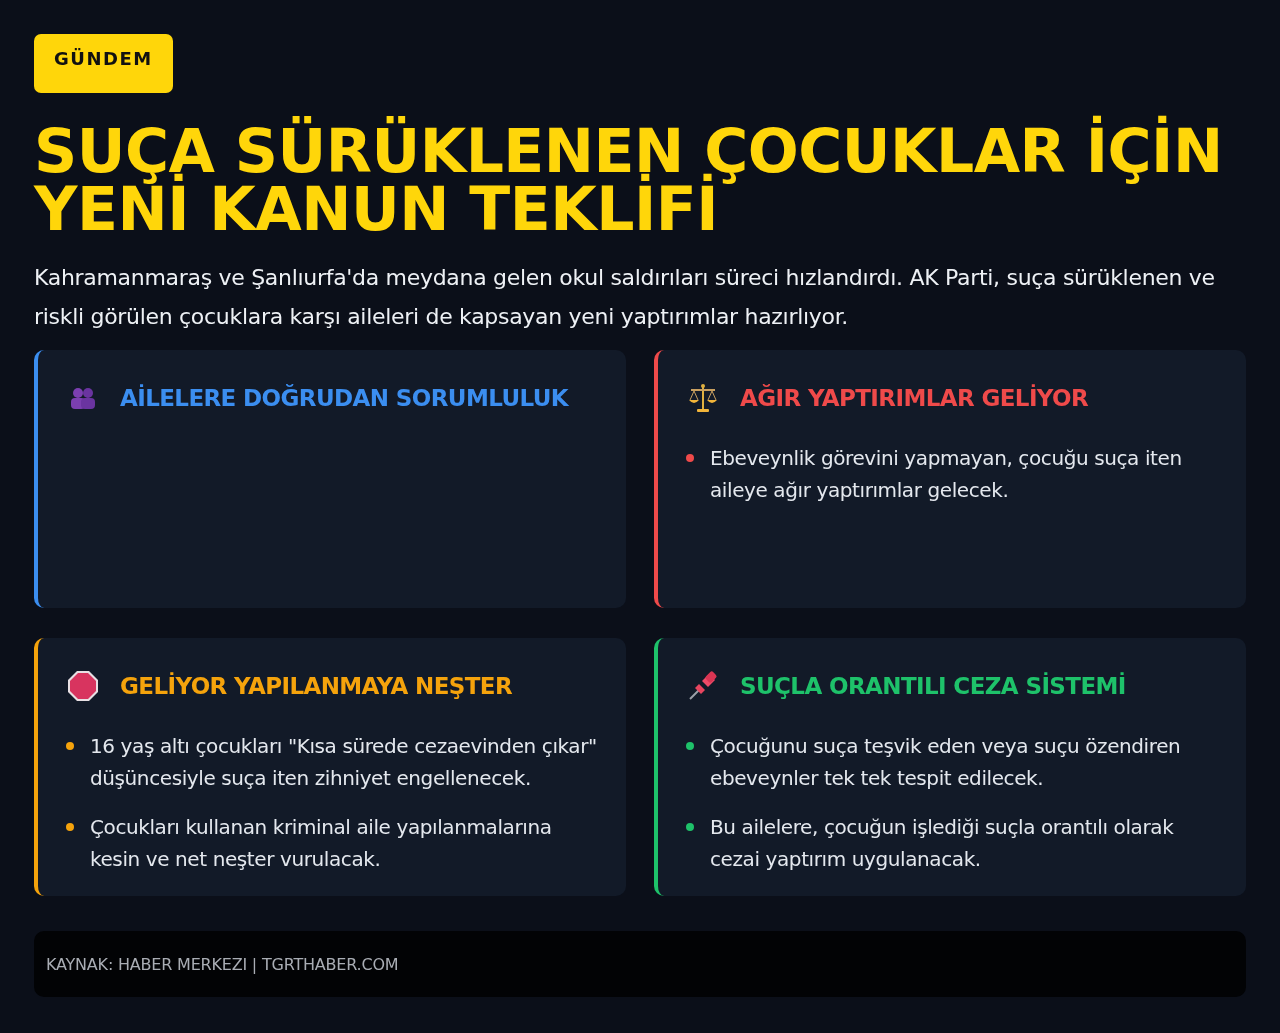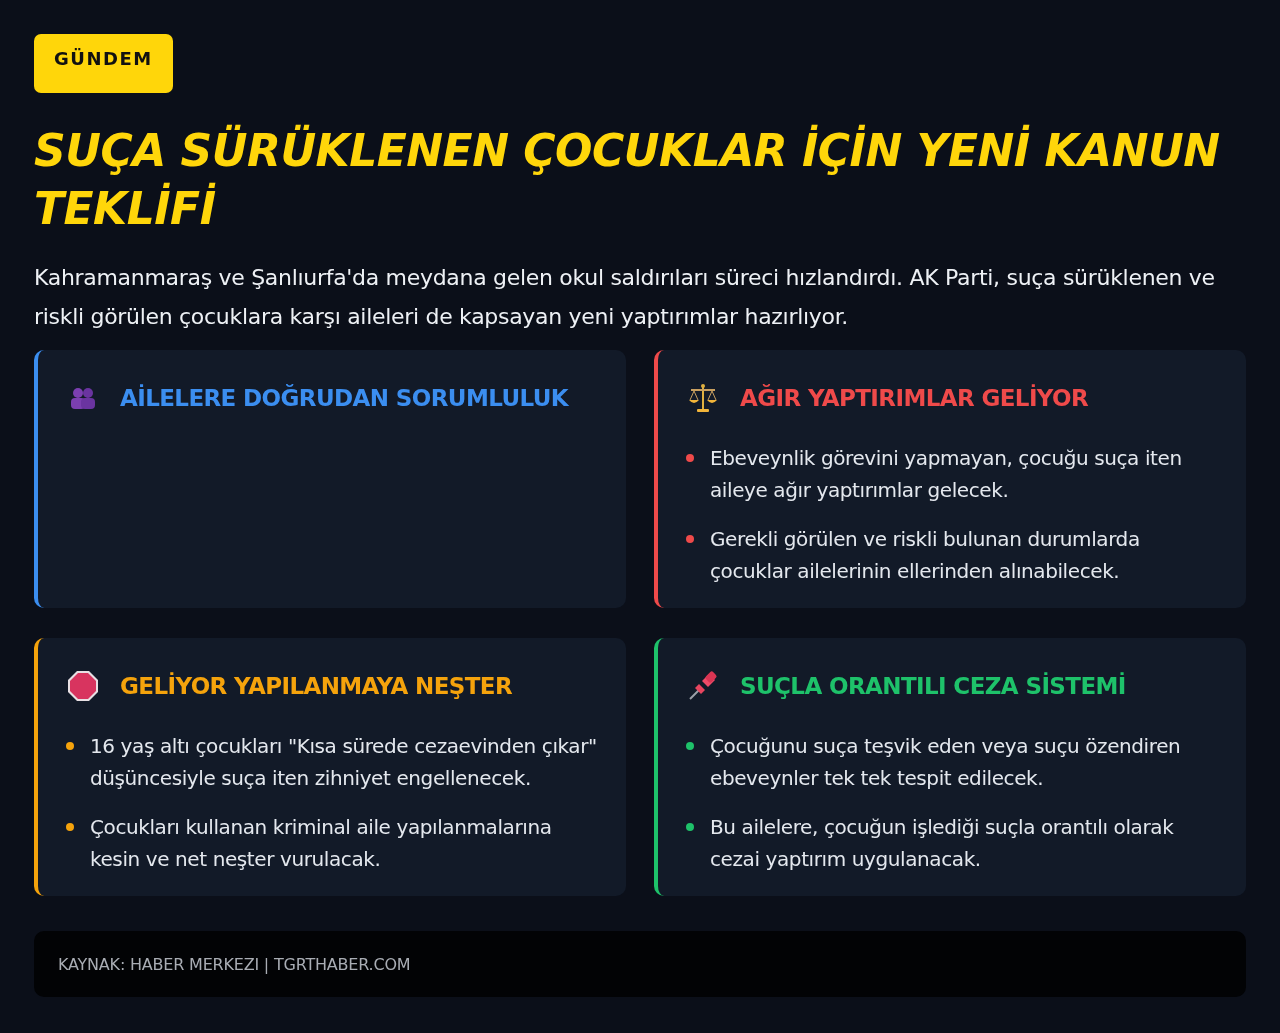--- a/index.html
+++ b/index.html
@@ -8,23 +8,22 @@
   .wrap { position: absolute; left: 34px; top: 34px; width: 1212px; }
   .badge {
     display: inline-block; background: #ffd60a; color: #111;
     font-family: "DejaVu Sans", sans-serif; font-weight: bold;
     font-size: 18px; letter-spacing: 1.5px;
     padding: 13px 20px 12px 20px; border-radius: 7px; height: 59px; line-height: 24px;
   }
   .title {
     margin-top: 29px; color: #ffd60a;
     font-family: "DejaVu Sans", sans-serif; font-weight: bold;
-    font-size: 44px; line-height: 58px; letter-spacing: -0.5px;
+    font-size: 60px; line-height: 58px; letter-spacing: -0.5px;
     width: 1212px;
-    font-style: italic;
   }
   .intro {
     margin-top: 20px; font-size: 22px; line-height: 39px; color: #eef1f5;
     font-family: "DejaVu Sans", sans-serif; letter-spacing: -0.3px;
   }
   .grid {
     position: absolute; left: 0; top: 316px; width: 984px;
     display: grid; grid-template-columns: 592px 592px; column-gap: 28px; row-gap: 30px;
   }
   .card {
@@ -42,21 +41,21 @@
   .card li {
     position: relative; padding-left: 24px; font-size: 20px; line-height: 32px;
     color: #e4e8ee; margin-bottom: 17px; letter-spacing: -0.4px;
   }
   .bullet {
     position: absolute; left: 0; top: 12px; width: 8px; height: 8px; border-radius: 50%;
     background: var(--accent);
   }
   .footer {
     position: absolute; left: 0; top: 897px; width: 1212px; height: 66px;
-    background: #020305; border-radius: 10px; padding-left: 24px;
+    background: #020305; border-radius: 10px; padding-left: 12px;
     display: flex; align-items: center;
   }
   .footer span { color: #a9adb4; font-size: 16px; letter-spacing: -0.2px; }
 </style>
 </head>
 <body>
 
 <div class="wrap">
   <div class="badge">GÜNDEM</div>
   <h1 class="title">SUÇA SÜRÜKLENEN ÇOCUKLAR İÇİN YENİ KANUN TEKLİFİ</h1>
@@ -93,21 +92,20 @@
             <line x1="25" y1="9" x2="29" y2="18" stroke="#c9a060" stroke-width="1"></line>
             <path d="M2 18 Q7 24 12 18 Z" fill="#f2b53a"></path>
             <path d="M20 18 Q25 24 30 18 Z" fill="#f2b53a"></path>
             <rect x="10" y="27" width="12" height="3" rx="1" fill="#f2b53a"></rect>
           </svg>
         </span>
         <span class="card-title">AĞIR YAPTIRIMLAR GELİYOR</span>
       </div>
       <ul>
         <li><span class="bullet"></span><span>Ebeveynlik görevini yapmayan, çocuğu suça iten aileye ağır yaptırımlar gelecek.</span></li>
-        <li><span class="bullet"></span><span>Gerekli görülen ve riskli bulunan durumlarda çocuklar ailelerinin ellerinden alınabilecek.</span></li>
       </ul>
     </div>
 
     <div class="card" style="--accent:#f5a30c">
       <div class="card-head">
         <span class="card-icon">
           <svg width="32" height="32" viewBox="0 0 32 32">
             <polygon points="10,1 22,1 31,10 31,22 22,31 10,31 1,22 1,10" fill="#e8e0e4"></polygon>
             <polygon points="11,3 21,3 29,11 29,21 21,29 11,29 3,21 3,11" fill="#d8345f"></polygon>
           </svg>

